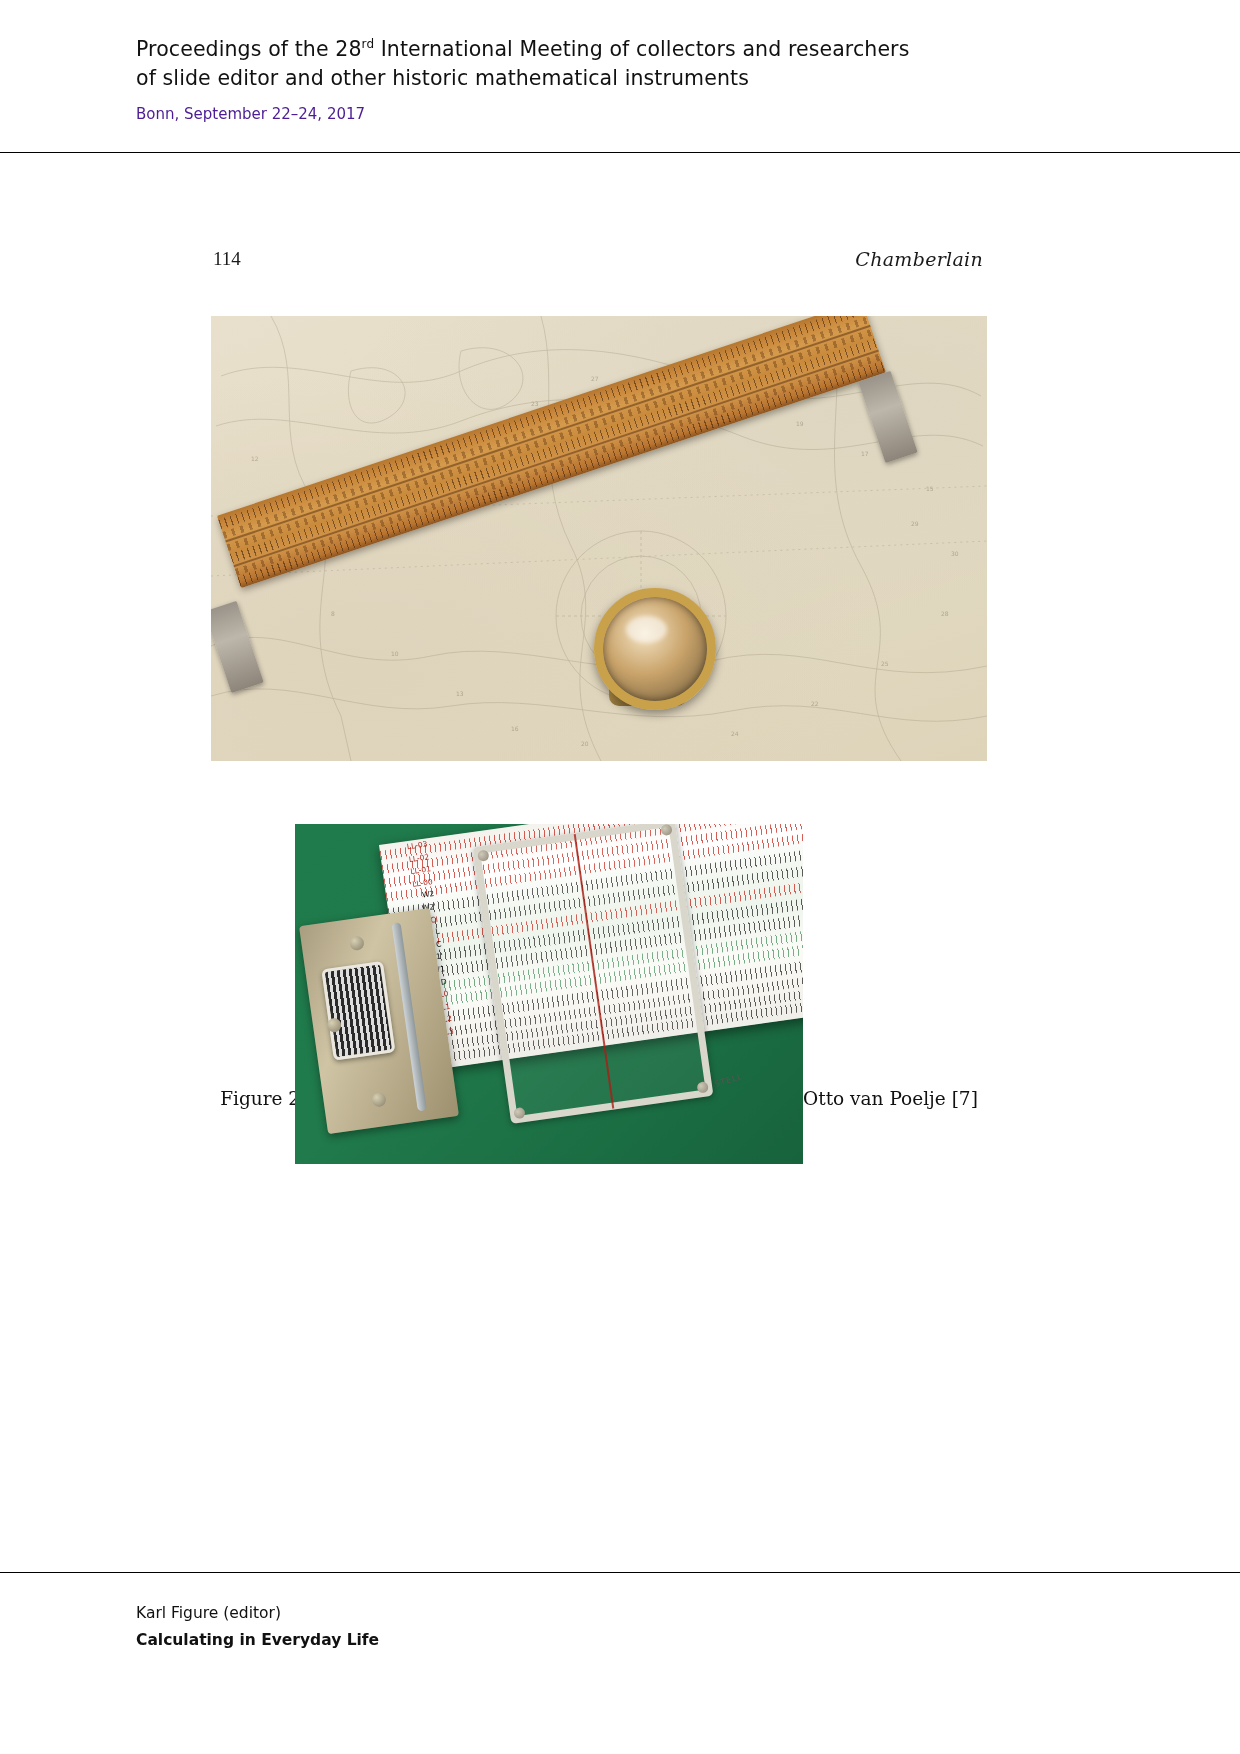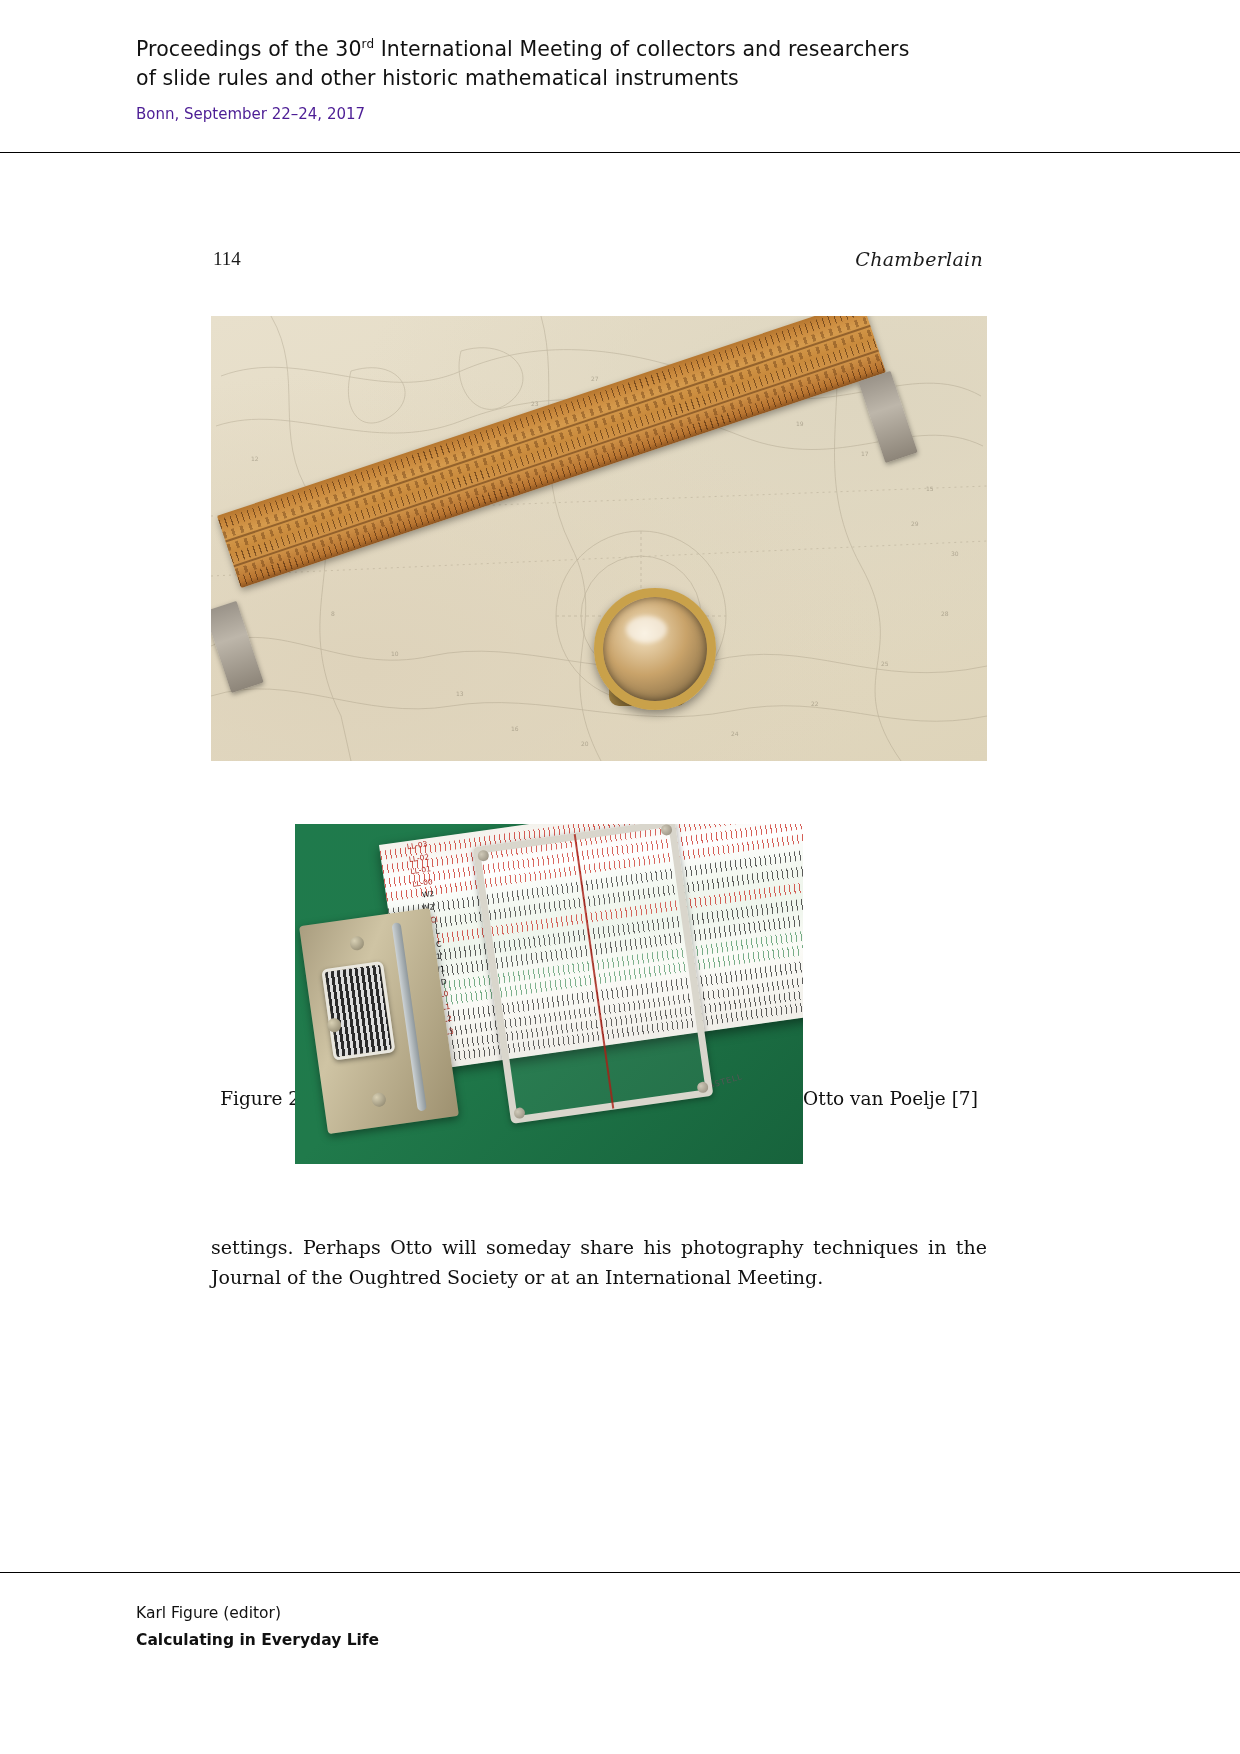--- a/index.html
+++ b/index.html
@@ -375,22 +375,22 @@
     color: #111;
   }
   .footer .bold { font-weight: bold; }
 </style>
 </head>
 <body>
 
 <div class="page">
 
   <div class="runhead">
-    <div class="line1"><span>Proceedings of the 30</span><sup>rd</sup><span> International Meeting of collectors and researchers</span></div>
-    <div class="line1">of slide rules and other historic mathematical instruments</div>
+    <div class="line1"><span>Proceedings of the 28</span><sup>rd</sup><span> International Meeting of collectors and researchers</span></div>
+    <div class="line1">of slide editor and other historic mathematical instruments</div>
     <div class="line2">Bonn, September 22–24, 2017</div>
   </div>
 
   <div class="rule-top"></div>
 
   <div class="folio-row">
     <div class="folio-num">114</div>
     <div class="folio-author">Chamberlain</div>
   </div>
 
@@ -516,23 +516,20 @@
         <div class="grip"></div>
         <div class="rod"></div>
         <div class="hscrew h1"></div>
         <div class="hscrew h2"></div>
         <div class="hscrew h3"></div>
       </div>
     </div>
 
   </div>
 
-  <div class="bodytext">
-    <p>settings. Perhaps Otto will someday share his photography techniques in the Journal of the Oughtred Society or at an International Meeting.</p>
-  </div>
 
   <div class="rule-bottom"></div>
 
   <div class="footer">
     <div>Karl Figure (editor)</div>
     <div class="bold">Calculating in Everyday Life</div>
   </div>
 
 </div>
 

